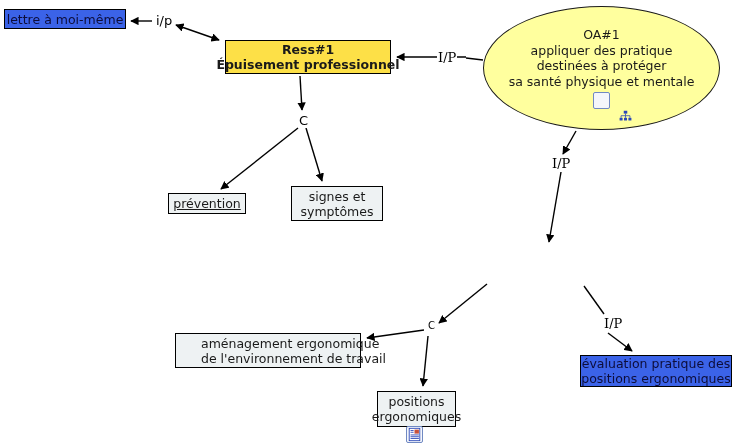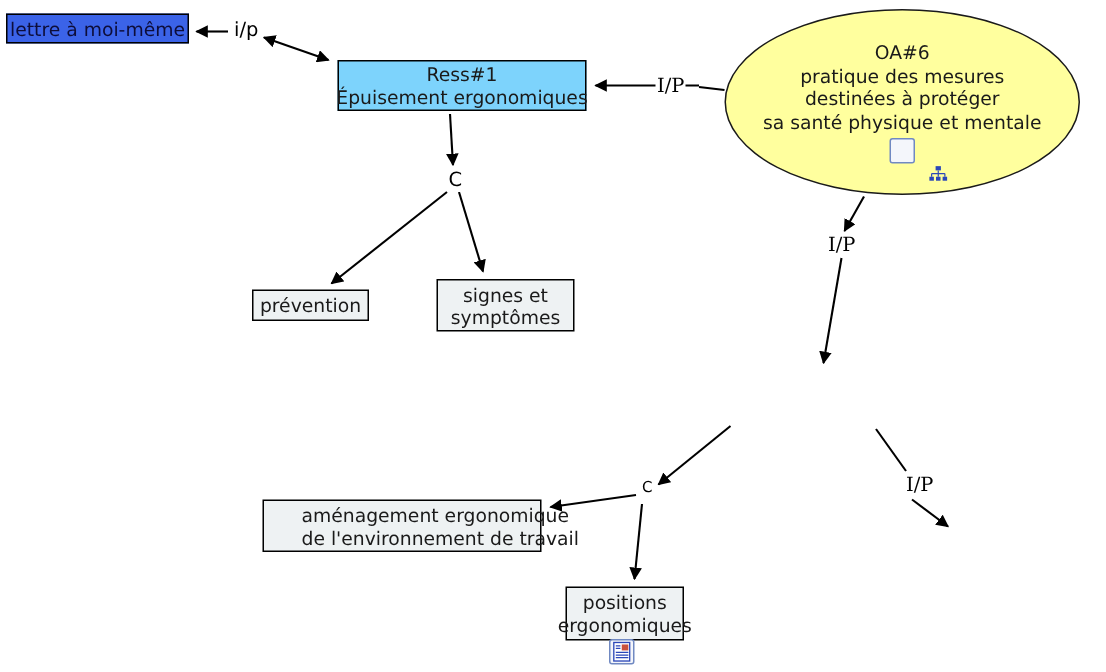--- a/index.html
+++ b/index.html
@@ -33,21 +33,22 @@
     font-size: 12.5px;
     line-height: 15px;
     color: #1a1a1a;
     display: flex;
     flex-direction: column;
     justify-content: center;
     align-items: center;
     white-space: pre;
   }
   .node.resource {
-    background: #7dd3fc;
+    background: #fde047;
+    font-weight: bold;
   }
   .node.plain {
     background: #eef2f3;
   }
   .node.highlight {
     background: #3b63e8;
     color: #0d0d3a;
   }
   .node.leftalign {
     align-items: flex-start;
@@ -140,40 +141,40 @@
       <line x1="608" y1="333" x2="632" y2="351" marker-end="url(#arrow)"></line>
     </g>
   </svg>
 
   <div class="node highlight" style="left:4px; top:9px; width:122px; height:20px;">
     <span>lettre à moi-même</span>
   </div>
 
   <div class="node resource" style="left:225px; top:40px; width:166px; height:34px;">
     <span>Ress#1</span>
-    <span>Épuisement ergonomiques</span>
+    <span>Épuisement professionnel</span>
   </div>
 
   <div class="ellipse" style="left:483px; top:6px; width:237px; height:124px;">
-    <span>OA#6</span>
-    <span>pratique des mesures</span>
+    <span>OA#1</span>
+    <span>appliquer des pratique</span>
     <span>destinées à protéger</span>
     <span>sa santé physique et mentale</span>
     <span class="node-icon icon-in-ellipse">
       <svg viewBox="0 0 17 17" width="15" height="15" xmlns="http://www.w3.org/2000/svg">
         <rect x="6.5" y="2" width="4" height="3.2" fill="#2b47b8"></rect>
         <path d="M8.5 5.2 L8.5 7.6 M3.5 7.6 L13.5 7.6 M3.5 7.6 L3.5 10 M8.5 7.6 L8.5 10 M13.5 7.6 L13.5 10" stroke="#2b47b8" stroke-width="0.9" fill="none"></path>
         <rect x="1.8" y="10" width="3.4" height="3" fill="#2b47b8"></rect>
         <rect x="6.8" y="10" width="3.4" height="3" fill="#2b47b8"></rect>
         <rect x="11.8" y="10" width="3.4" height="3" fill="#2b47b8"></rect>
       </svg>
     </span>
   </div>
 
-  <div class="node plain" style="left:168px; top:193px; width:78px; height:21px;">
+  <div class="node plain" style="left:168px; top:193px; width:78px; height:21px;text-decoration:underline;">
     <span>prévention</span>
   </div>
 
   <div class="node plain" style="left:291px; top:186px; width:92px; height:35px;">
     <span>signes et</span>
     <span>symptômes</span>
   </div>
 
 
   <div class="node plain leftalign" style="left:175px; top:333px; width:186px; height:35px;padding-left:25px;">
@@ -187,20 +188,24 @@
   </div>
 
   <span class="node-icon" style="left:406px; top:426px;">
     <svg viewBox="0 0 17 17" width="15" height="15" xmlns="http://www.w3.org/2000/svg">
       <rect x="2.5" y="1.5" width="12" height="14" fill="#ffffff" stroke="#2b47b8" stroke-width="1"></rect>
       <rect x="8.5" y="3" width="5" height="4.5" fill="#c8503c"></rect>
       <path d="M4 4 h3.5 M4 6 h3.5 M4 9 h9.5 M4 11 h9.5 M4 13 h9.5" stroke="#2b47b8" stroke-width="1" fill="none"></path>
     </svg>
   </span>
 
+  <div class="node highlight" style="left:580px; top:355px; width:152px; height:32px;">
+    <span>évaluation pratique des</span>
+    <span>positions ergonomiques</span>
+  </div>
 
   <span class="edge-label sans" style="left:298px; top:113px;">C</span>
   <span class="edge-label sans" style="left:427px; top:320px; font-size:10px;">C</span>
 
   <span class="edge-label sans" style="left:155px; top:13px;">i/p</span>
   <span class="edge-label" style="left:437px; top:50px;">I/P</span>
   <span class="edge-label" style="left:551px; top:156px;">I/P</span>
   <span class="edge-label" style="left:603px; top:316px;">I/P</span>
 
 </div>

